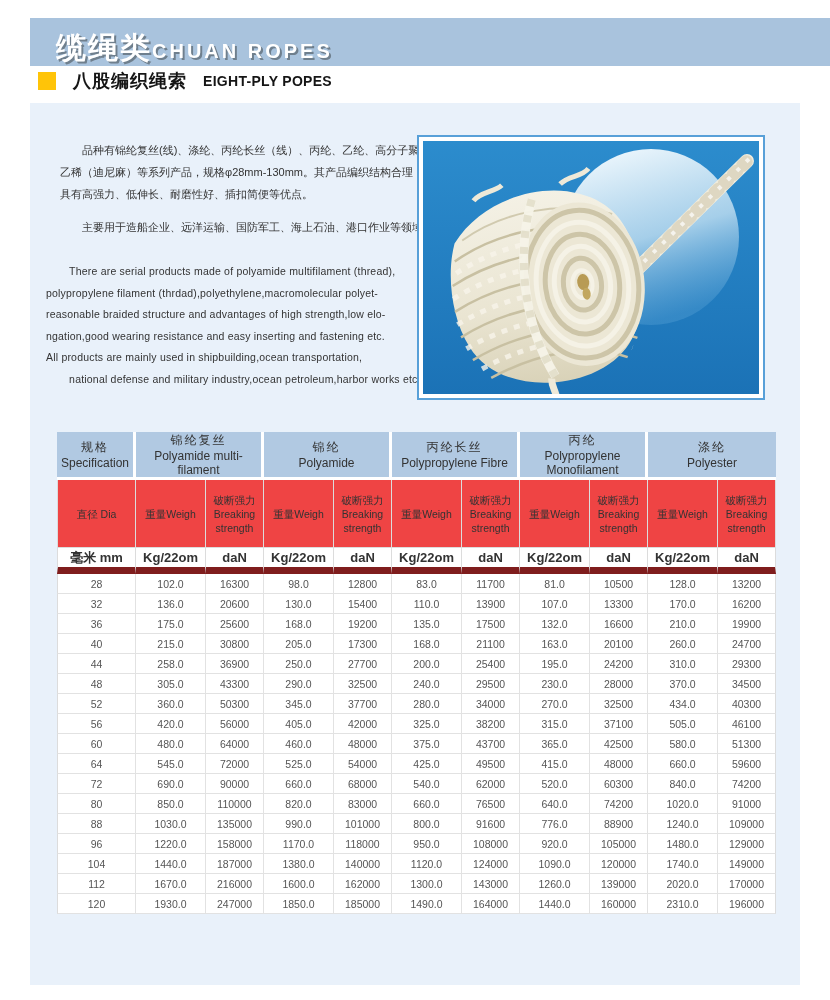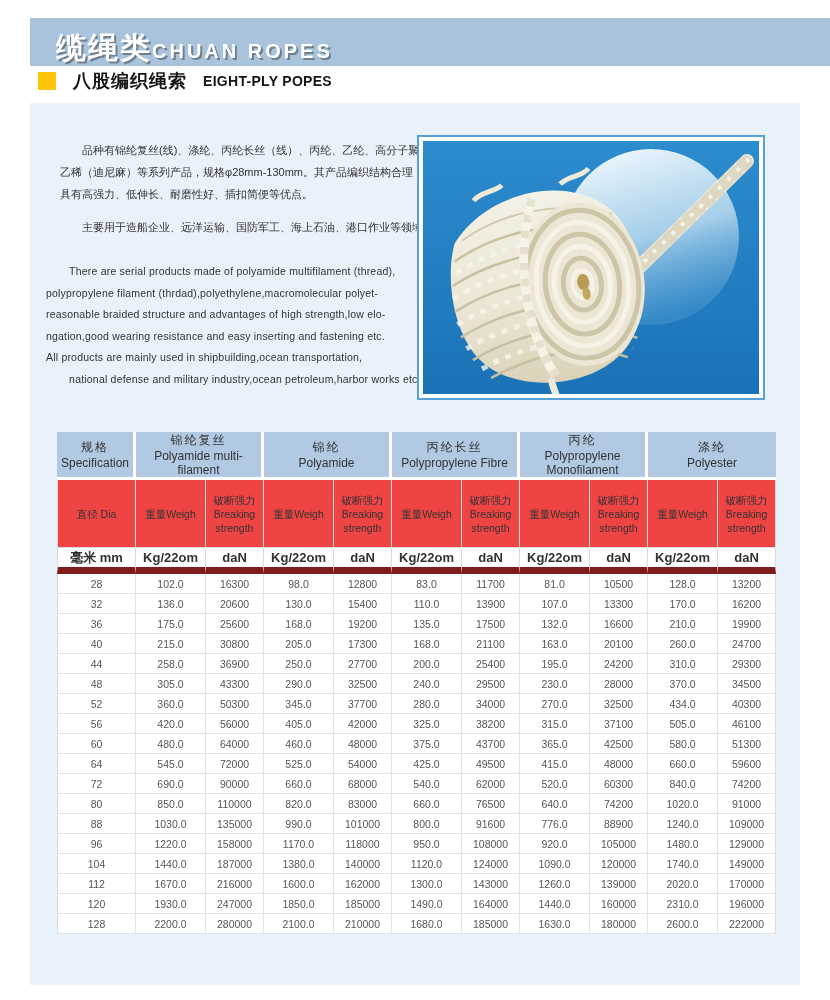--- a/index.html
+++ b/index.html
@@ -449,27 +449,14 @@
         <td class="data">247000</td>
         <td class="data">1850.0</td>
         <td class="data">185000</td>
         <td class="data">1490.0</td>
         <td class="data">164000</td>
         <td class="data">1440.0</td>
         <td class="data">160000</td>
         <td class="data">2310.0</td>
         <td class="data">196000</td>
       </tr>
-      <tr>
-        <td class="data">128</td>
-        <td class="data">2200.0</td>
-        <td class="data">280000</td>
-        <td class="data">2100.0</td>
-        <td class="data">210000</td>
-        <td class="data">1680.0</td>
-        <td class="data">185000</td>
-        <td class="data">1630.0</td>
-        <td class="data">180000</td>
-        <td class="data">2600.0</td>
-        <td class="data">222000</td>
-      </tr>
     </tbody>
 </table>
 
 </body></html>

